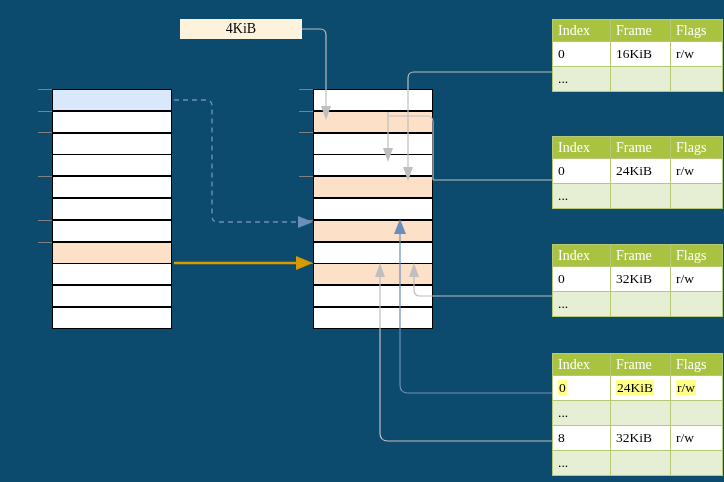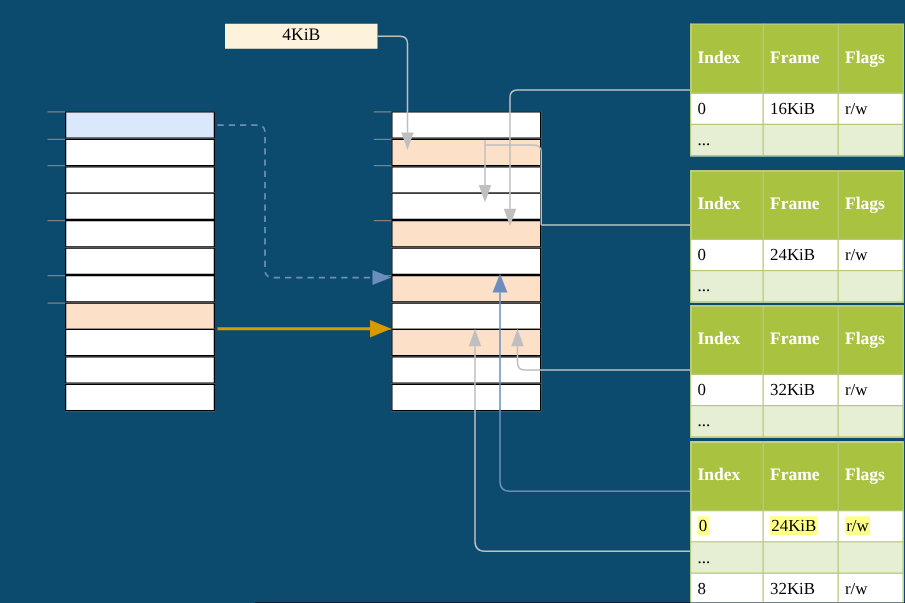--- a/index.html
+++ b/index.html
@@ -55,23 +55,23 @@
   .ptable {
     position: absolute;
     border-collapse: collapse;
     table-layout: fixed;
     background: #ffffff;
     font-size: 13.5px;
   }
   .ptable th {
     background: #a9c23f;
     color: #ffffff;
-    font-weight: bold;
+    font-weight: normal;
     text-align: left;
-    padding: 19px 5px;
+    padding: 2px 5px;
     border: 1px solid #b5c977;
     height: 22px;
     box-sizing: border-box;
     font-size: 14px;
   }
   .ptable td {
     background: #ffffff;
     color: #000000;
     text-align: left;
     padding: 2px 5px;

